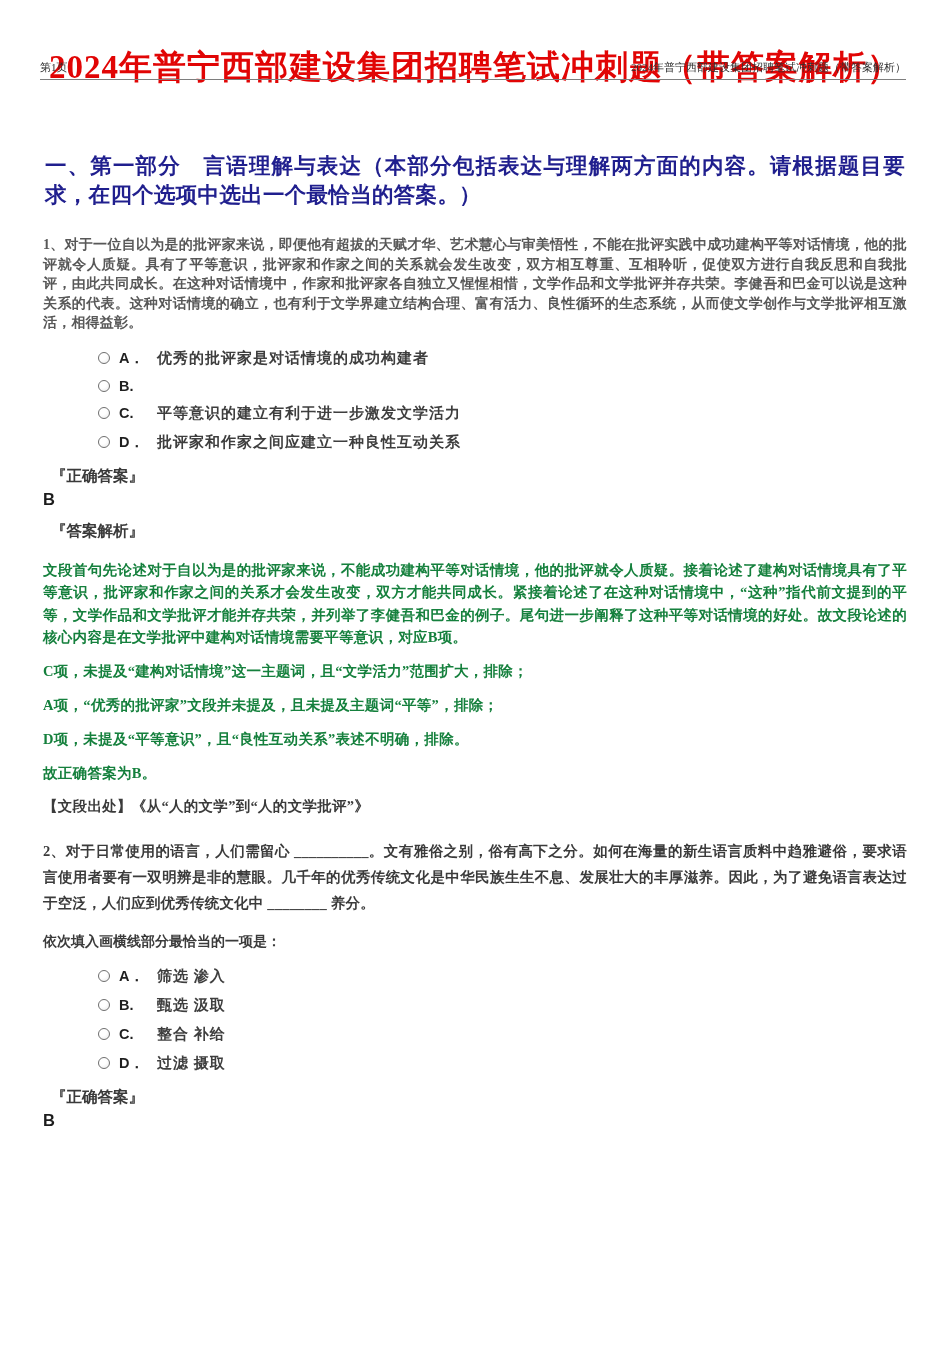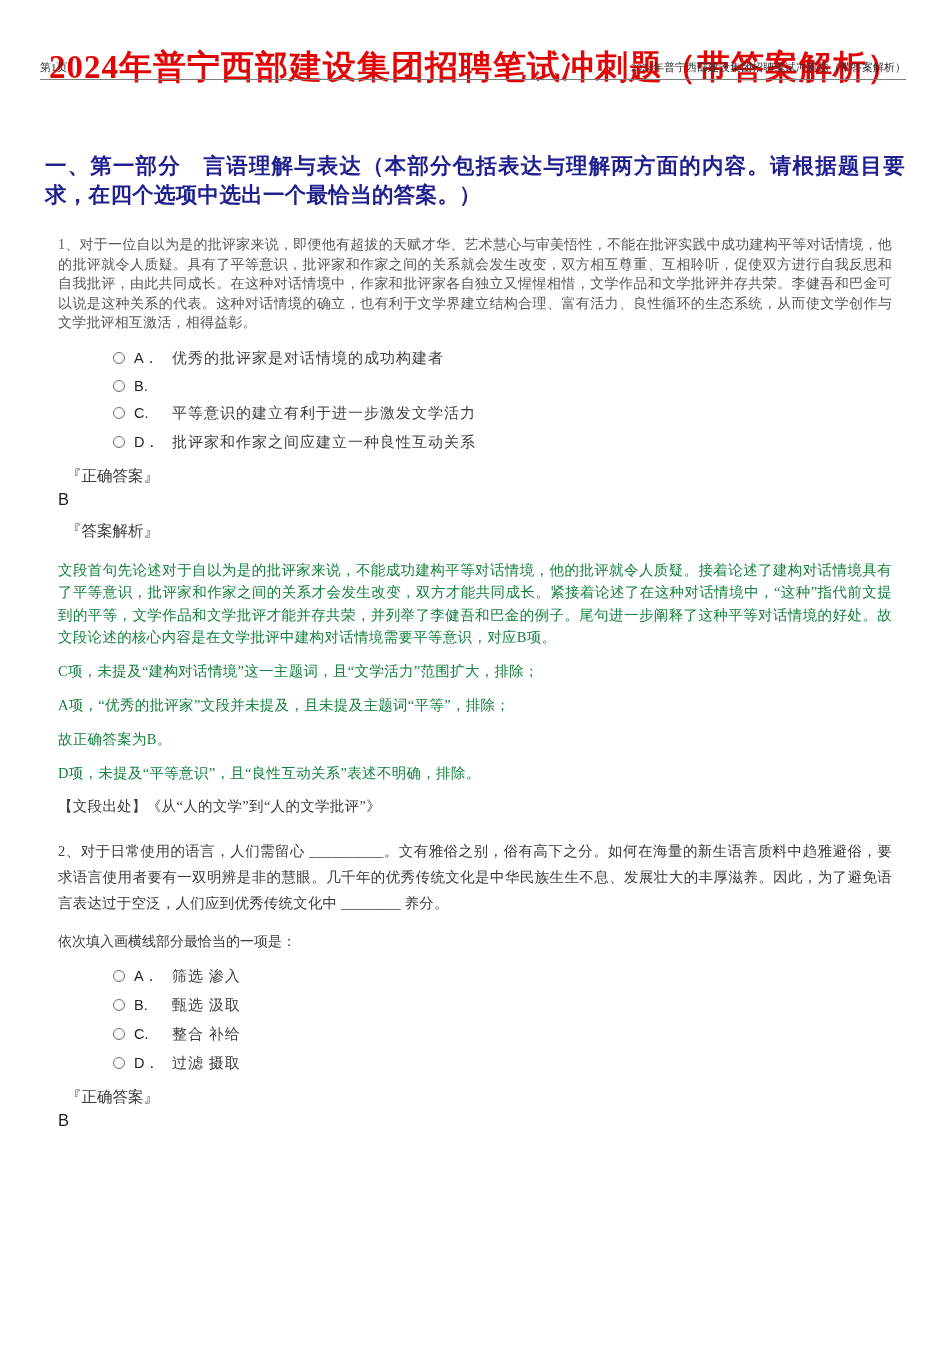--- a/index.html
+++ b/index.html
@@ -46,21 +46,21 @@
   .section-heading {
     margin: 64px 45px 0 45px;
     font-size: 21.5px;
     font-weight: bold;
     line-height: 29px;
     color: #201f8e;
     text-align: justify;
     letter-spacing: 0.3px;
   }
 
-  .question { margin: 0 58px; }
+  .question { margin: 0 43px; font-weight: bold; }
 
   .stem {
     text-align: justify;
     letter-spacing: 0.2px;
   }
   .q1stem {
     margin-top: 25px;
     font-size: 14px;
     line-height: 19.5px;
     color: #585858;
@@ -166,22 +166,22 @@
       </div>
     </div>
 
     <div class="answer-label">『正确答案』</div>
     <div class="answer-value">B</div>
     <div class="analysis-label">『答案解析』</div>
 
     <p class="analysis">文段首句先论述对于自以为是的批评家来说，不能成功建构平等对话情境，他的批评就令人质疑。接着论述了建构对话情境具有了平等意识，批评家和作家之间的关系才会发生改变，双方才能共同成长。紧接着论述了在这种对话情境中，“这种”指代前文提到的平等，文学作品和文学批评才能并存共荣，并列举了李健吾和巴金的例子。尾句进一步阐释了这种平等对话情境的好处。故文段论述的核心内容是在文学批评中建构对话情境需要平等意识，对应B项。</p>
     <p class="analysis item">C项，未提及“建构对话情境”这一主题词，且“文学活力”范围扩大，排除；</p>
     <p class="analysis item">A项，“优秀的批评家”文段并未提及，且未提及主题词“平等”，排除；</p>
+    <p class="analysis item">D项，未提及“平等意识”，且“良性互动关系”表述不明确，排除。</p>
     <p class="analysis item">故正确答案为B。</p>
-    <p class="analysis item">D项，未提及“平等意识”，且“良性互动关系”表述不明确，排除。</p>
 
     <p class="source"><span>【文段出处】</span><span>《从“人的文学”到“人的文学批评”》</span></p>
   </section>
 
   <section class="question q2">
     <p class="stem q2stem">2、对于日常使用的语言，人们需留心 __________。文有雅俗之别，俗有高下之分。如何在海量的新生语言质料中趋雅避俗，要求语言使用者要有一双明辨是非的慧眼。几千年的优秀传统文化是中华民族生生不息、发展壮大的丰厚滋养。因此，为了避免语言表达过于空泛，人们应到优秀传统文化中 ________ 养分。</p>
     <p class="prompt">依次填入画横线部分最恰当的一项是：</p>
 
     <div class="options">
       <div class="option">

